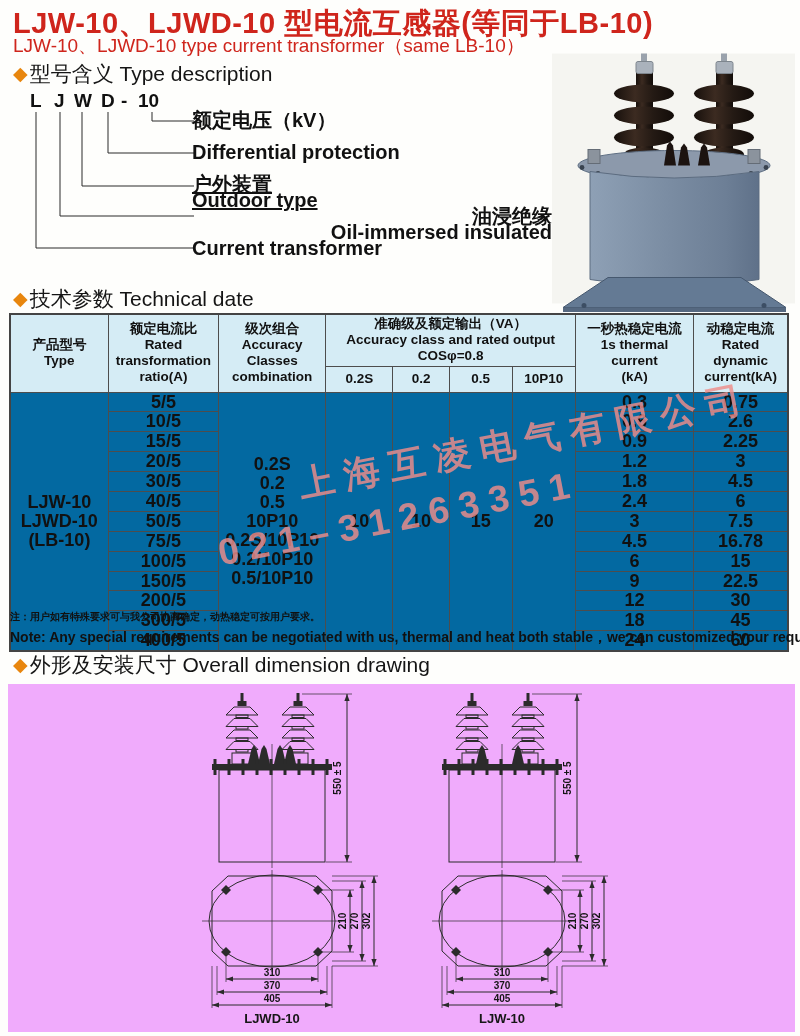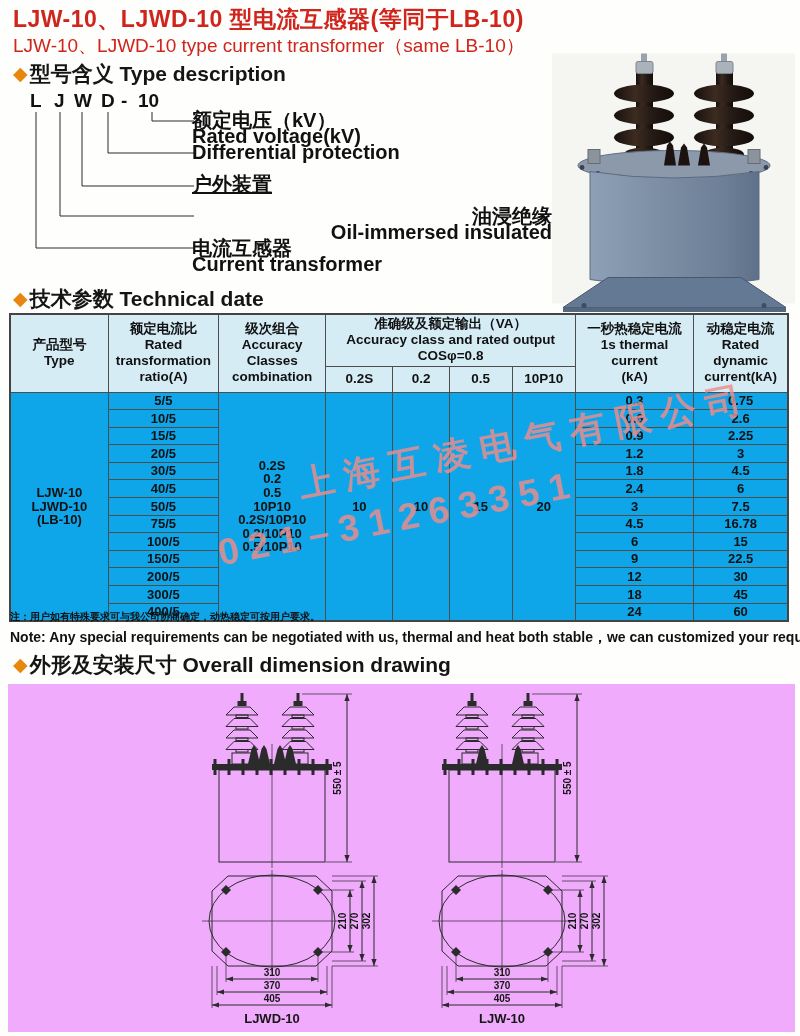--- a/index.html
+++ b/index.html
@@ -5,24 +5,24 @@
   html,body{margin:0;padding:0;}
   body{
     width:800px;height:1036px;position:relative;overflow:hidden;
     background:#fefefc;
     font-family:"Liberation Sans","DejaVu Sans",sans-serif;
     color:#111;
   }
   .abs{position:absolute;}
 
   
-  .title-cn{left:13px;top:4px;font-size:23px;font-weight:bold;color:#cf251c;letter-spacing:0.5px;white-space:nowrap;}
+  .title-cn{left:13px;top:4px;font-size:29px;font-weight:bold;color:#cf251c;letter-spacing:0.5px;white-space:nowrap;}
   .title-en{left:13px;top:33px;font-size:19px;font-weight:normal;color:#cf251c;white-space:nowrap;}
 
-  .section-head{font-size:21px;font-weight:bold;color:#151515;white-space:nowrap;}
+  .section-head{font-size:21px;font-weight:normal;color:#151515;white-space:nowrap;}
   .diamond{color:#e8860e;font-size:19px;margin-right:2px;vertical-align:1px;}
   #sec-type{left:13px;top:60px;}
   #sec-tech{left:13px;top:285px;}
   #sec-dim{left:13px;top:651px;}
 
   
   #code-letters{left:28px;top:90px;width:170px;height:22px;font-size:19px;font-weight:bold;}
   #code-letters span{position:absolute;top:0;}
   .pos-0{left:2px;}.pos-1{left:26px;}.pos-2{left:46px;}.pos-3{left:73px;}.pos-4{left:93px;}.pos-5{left:110px;}
   #code-lines{left:28px;top:110px;}
@@ -33,21 +33,21 @@
   
   #photo{left:552px;top:45px;}
 
   
   #tech-table{left:9px;top:313px;width:780px;border-collapse:collapse;table-layout:fixed;}
   #tech-table th,#tech-table td{
     border:1px solid #4d4d4d;text-align:center;vertical-align:middle;
     font-weight:bold;padding:0;
   }
   #tech-table th{background:#d5ecf5;font-size:13.5px;line-height:1.2;}
-  #tech-table td{font-size:13px;height:16.6px;line-height:1.05;background:#0ea5e9;}
+  #tech-table td{font-size:18px;height:16.6px;line-height:1.05;background:#0369a1;}
   #tech-table{border:2px solid #444;}
   .pre{white-space:pre-line;}
   td.typecol{font-size:14px;line-height:19px;}
   td.acc{line-height:21.5px;font-size:14px;}
   .hdr-top{height:52px;}
   .hdr-sub th{height:25px;font-size:14px;}
 
   
   #watermark{
     left:188px;top:422px;width:630px;z-index:5;pointer-events:none;
@@ -96,34 +96,33 @@
   <path d="M124,2 V11 H166" class="s"></path>
   <path d="M80,2 V43 H166" class="s"></path>
   <path d="M54,2 V76 H166" class="s"></path>
   <path d="M32,2 V106 H166" class="s"></path>
   <path d="M8,2 V138 H166" class="s"></path>
 </svg>
 
 <div class="abs" id="code-meanings">
   <div class="meaning m-0">
     <div>额定电压（kV）</div>
-      <div>Rated voltage(kV)</div>
   </div>
   <div class="meaning m-1">
       <div>Differential protection</div>
   </div>
   <div class="meaning m-2">
     <div>户外装置</div>
+      <div>Outdoor type</div>
   </div>
   <div class="meaning m-3">
     <div>油浸绝缘</div>
       <div>Oil-immersed insulated</div>
   </div>
   <div class="meaning m-4">
-    <div>电流互感器</div>
       <div>Current transformer</div>
   </div>
 </div>
 
 <svg class="abs" id="photo" width="243" height="267" viewBox="0 0 243 250">
   <defs>
     <linearGradient id="gtank" x1="0" y1="0" x2="1" y2="0">
       <stop offset="0" stop-color="#8ea0b5"></stop>
         <stop offset="0.45" stop-color="#7b8da3"></stop>
       <stop offset="0.8" stop-color="#6d7f96"></stop>

